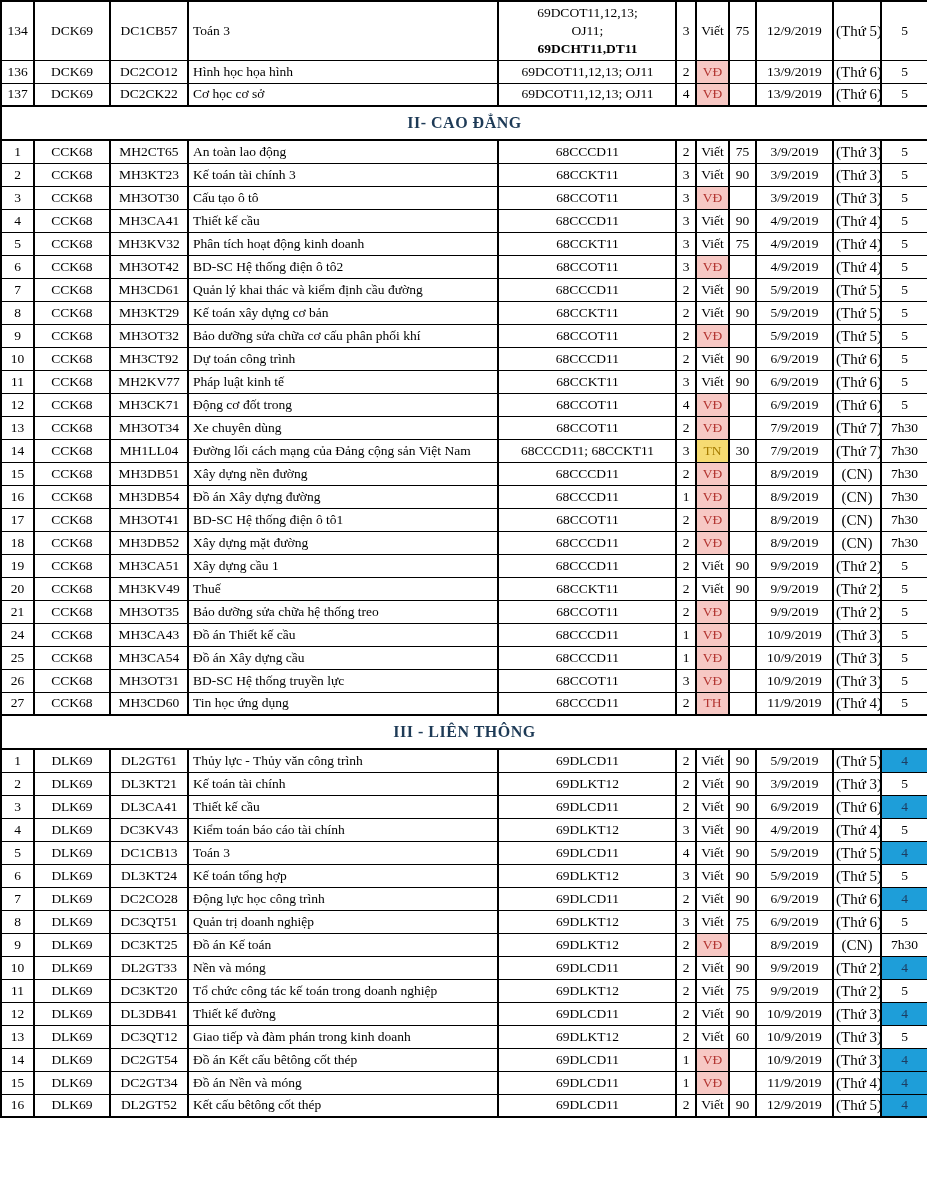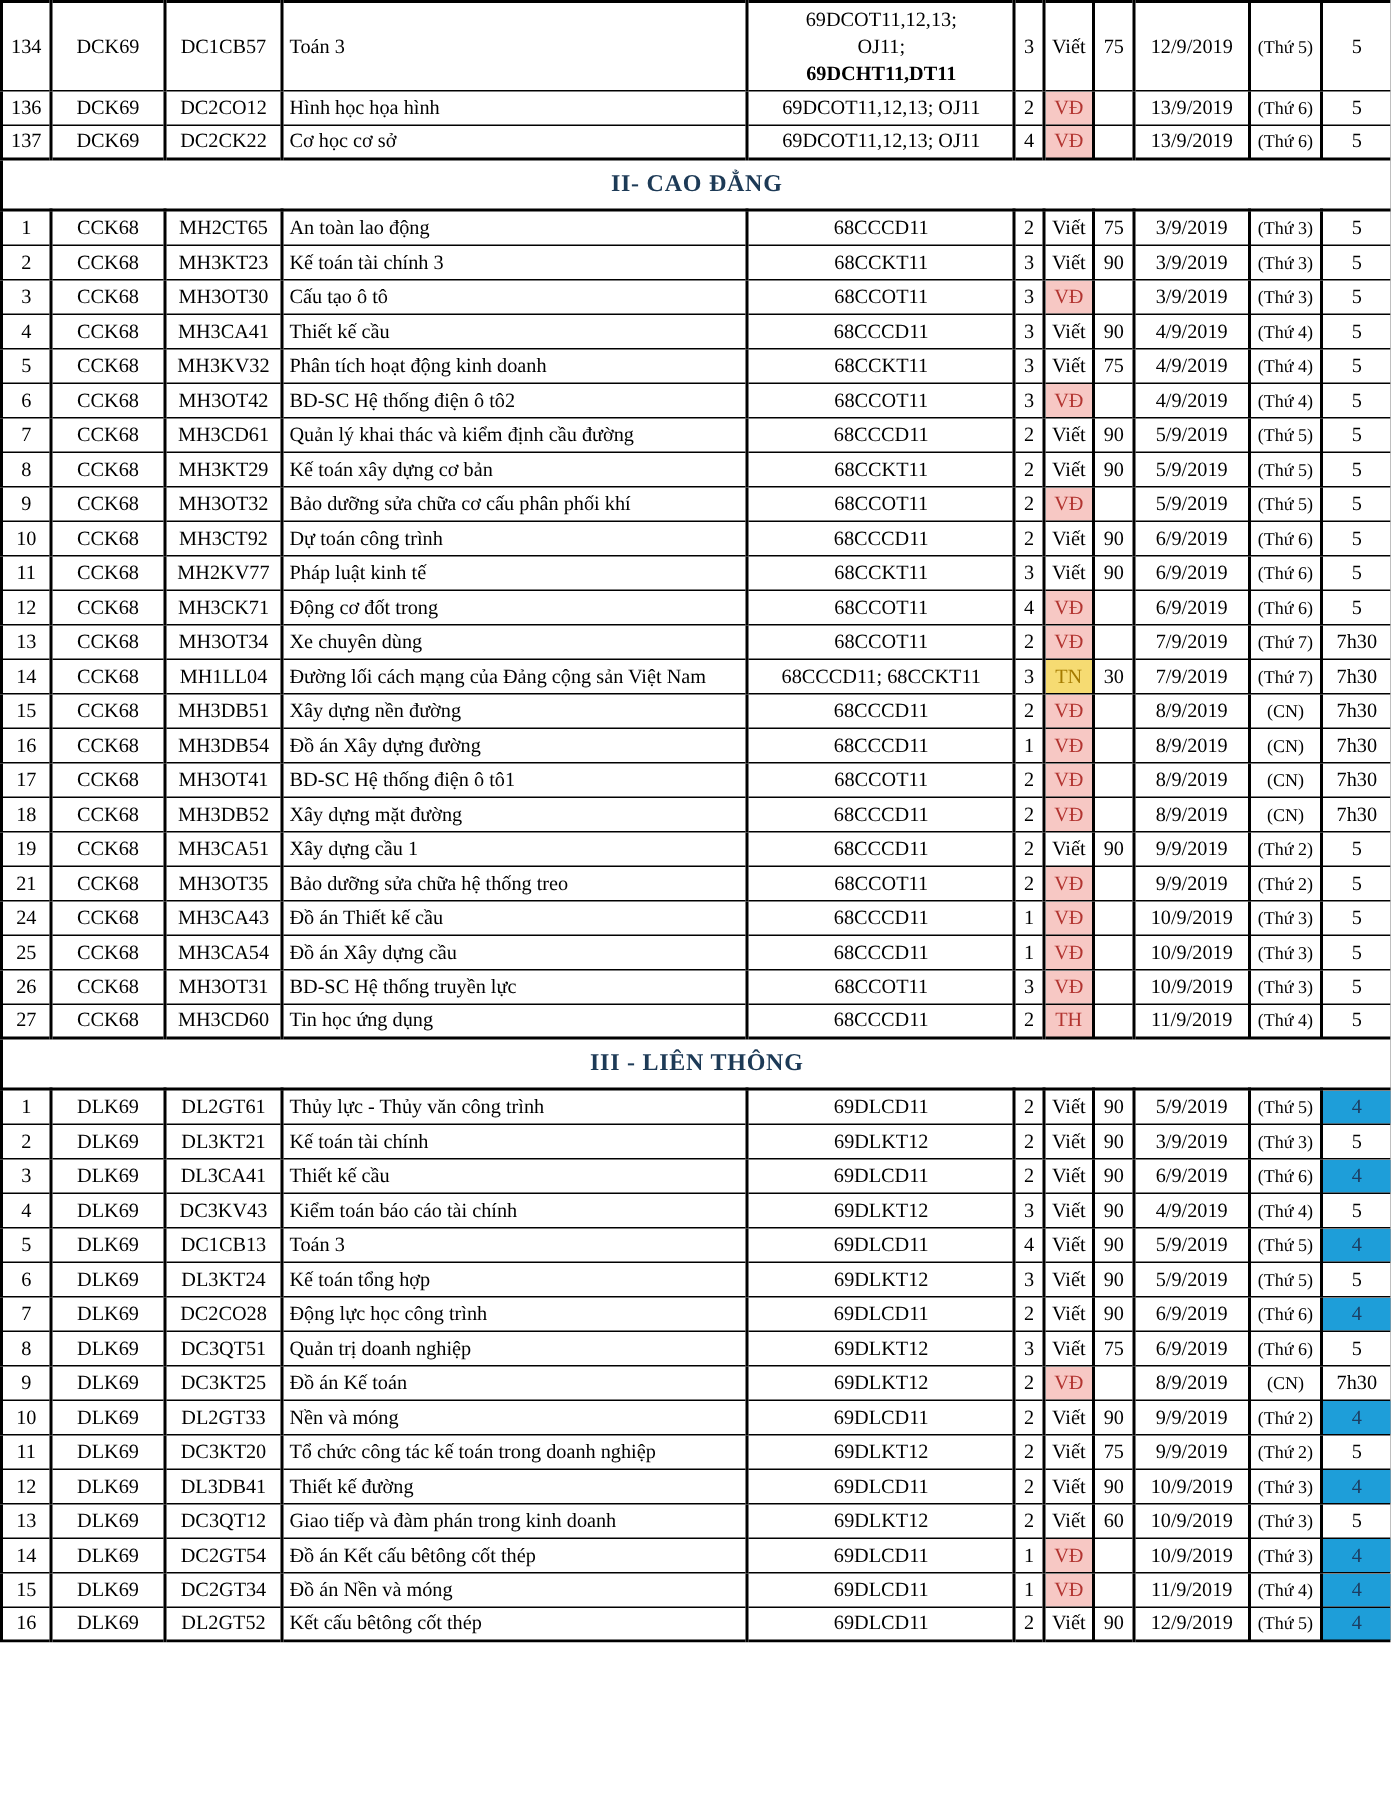--- a/index.html
+++ b/index.html
@@ -36,21 +36,21 @@
   td.section-td {
     border: 2px solid #000;
     font-weight: bold;
     font-size: 16px;
     color: #1d3a56;
     letter-spacing: 0.5px;
   }
   td.c-name, td.c-cls { text-align: left; }
   td.c-name { padding-left: 4px; }
   td.c-cls  { padding-left: 3px; text-align: center; }
-  td.c-day  { font-size: 12px; margin-left: 44px; }
+  td.c-day  { font-size: 15px; margin-left: 44px; }
   td.c-cls div { line-height: 18px; }
   td.c-cls .bold-line { font-weight: bold; }
   td.fmt-vd, td.fmt-th { background: #f7c8c4; color: #b23430; }
   td.fmt-tn { background: #f6db72; color: #a57b00; }
   td.time-hl { background: #1e9ed9; color: #1d3d61; }
 </style>
 </head>
 <body>
 
 <table class="sched">
@@ -355,20 +355,33 @@
         <td class="c-name">Xây dựng cầu 1</td>
         <td class="c-cls">68CCCD11</td>
         <td class="c-cr">2</td>
         <td class="c-fmt ">Viết</td>
         <td class="c-dur">90</td>
         <td class="c-date">9/9/2019</td>
         <td class="c-day">(Thứ 2)</td>
         <td class="c-time">5</td>
       </tr>
       <tr class="r">
+        <td class="c-no">20</td>
+        <td class="c-grp">CCK68</td>
+        <td class="c-code">MH3KV49</td>
+        <td class="c-name">Thuế</td>
+        <td class="c-cls">68CCKT11</td>
+        <td class="c-cr">2</td>
+        <td class="c-fmt ">Viết</td>
+        <td class="c-dur">90</td>
+        <td class="c-date">9/9/2019</td>
+        <td class="c-day">(Thứ 2)</td>
+        <td class="c-time">5</td>
+      </tr>
+      <tr class="r">
         <td class="c-no">21</td>
         <td class="c-grp">CCK68</td>
         <td class="c-code">MH3OT35</td>
         <td class="c-name">Bảo dưỡng sửa chữa hệ thống treo</td>
         <td class="c-cls">68CCOT11</td>
         <td class="c-cr">2</td>
         <td class="c-fmt fmt-vd">VĐ</td>
         <td class="c-dur"></td>
         <td class="c-date">9/9/2019</td>
         <td class="c-day">(Thứ 2)</td>

